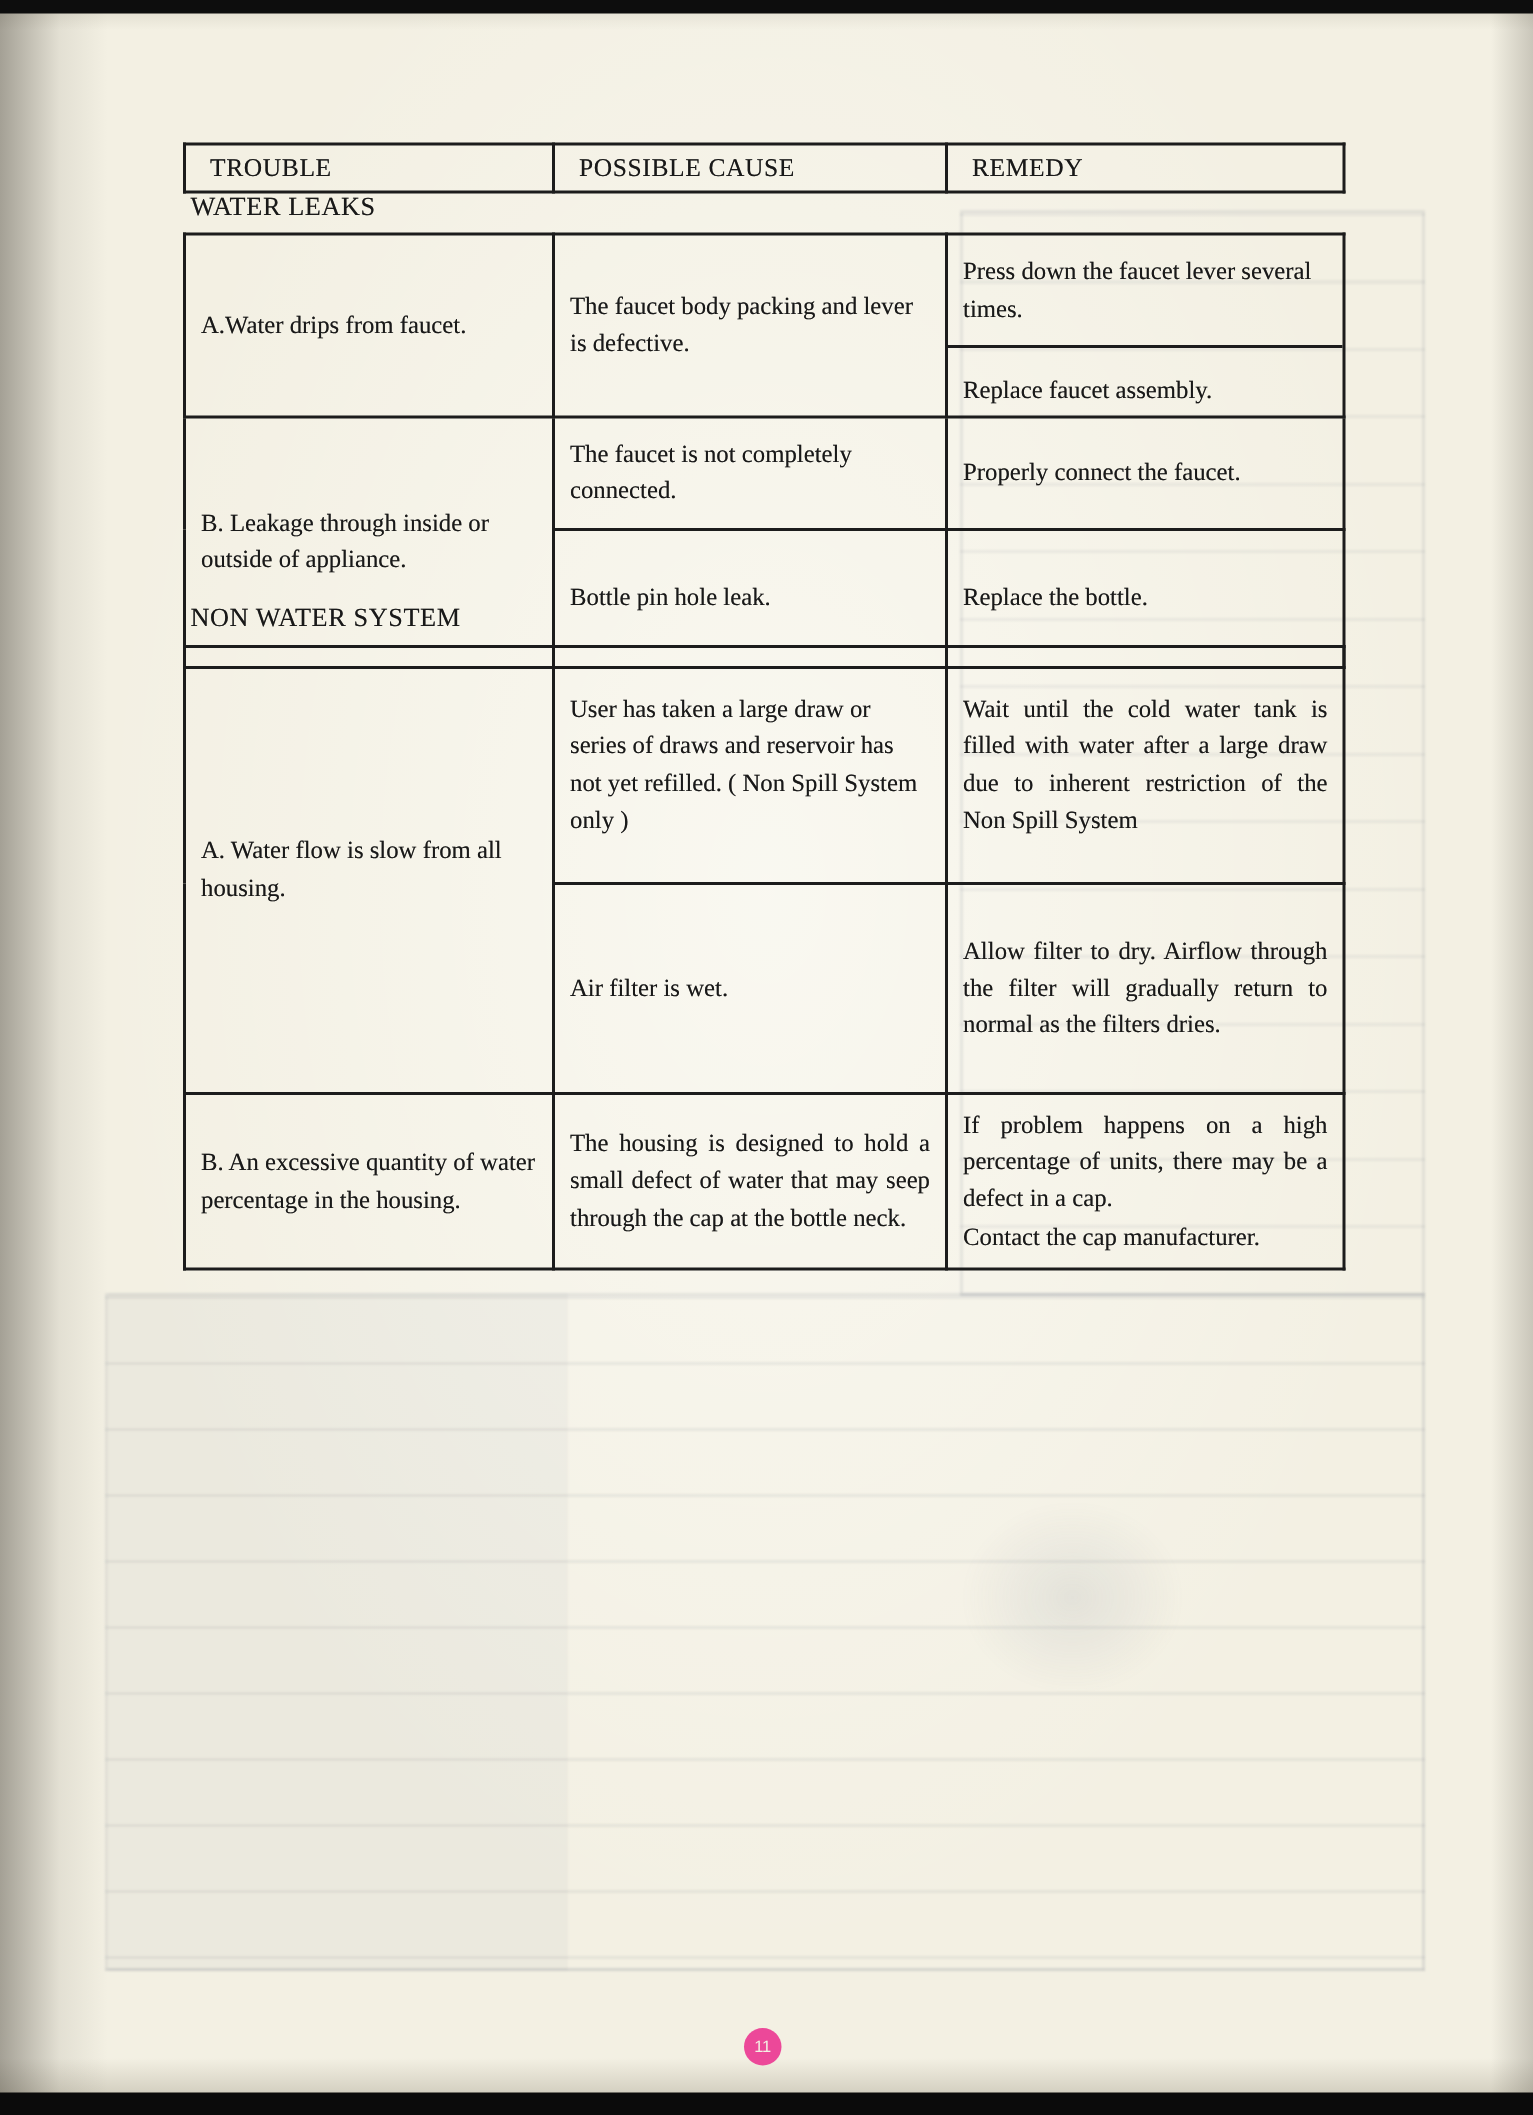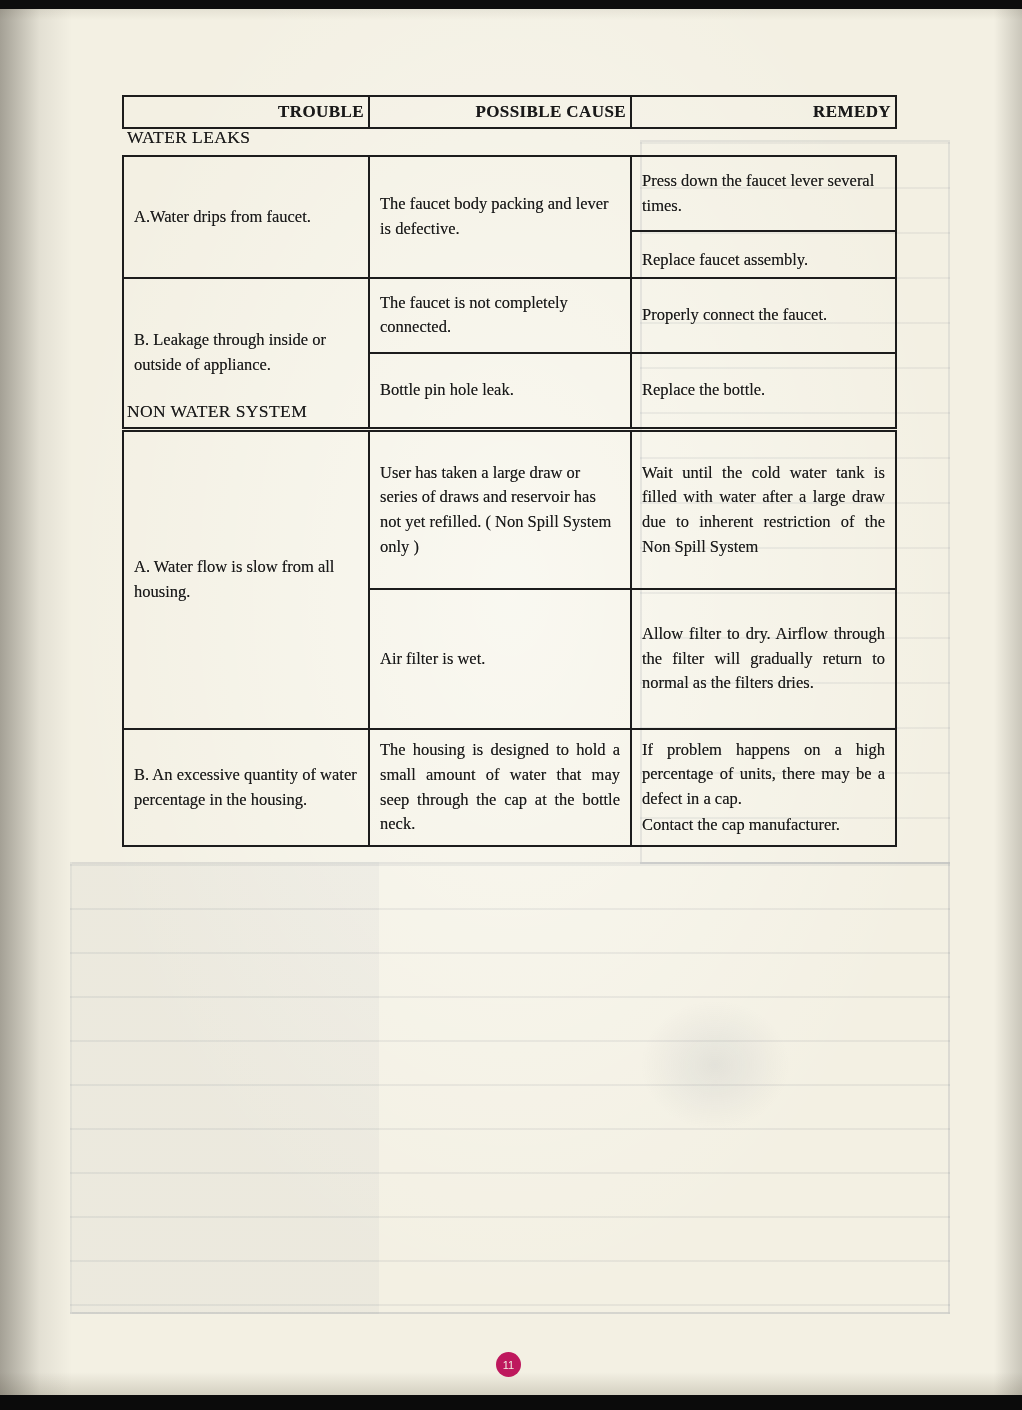--- a/index.html
+++ b/index.html
@@ -35,40 +35,40 @@
     background:radial-gradient(ellipse, rgba(110,118,135,0.12), rgba(0,0,0,0) 70%);}
 
   table.tb{position:absolute;left:122px;border-collapse:collapse;table-layout:fixed;width:773px;}
   .tb col.c1{width:246px}.tb col.c2{width:262px}.tb col.c3{width:265px}
   .tb th,.tb td{
     border:2px solid #1c1c1c;
     font-size:16.5px;line-height:1.5;
     padding:6px 10px;vertical-align:middle;
     text-shadow:0 0 0.4px rgba(20,20,20,0.55);
   }
-  .tb th{font-weight:bold;font-size:17px;text-align:right;padding:2px 4px;letter-spacing:0.4px;}
+  .tb th{font-weight:normal;font-size:17px;text-align:left;padding:2px 16px;letter-spacing:0.4px;}
   #hdr{top:95px;}   #hdr tr{height:28px;}
   #t1{top:155px;}
-  #t1 .rA{height:90px;}  #t1 .rB1{height:75px;}  #t1 .rB2{height:75px;}
+  #t1 .rA{height:90px;}  #t1 .rB1{height:75px;}  #t1 .rB2{height:92px;}
   #t2{top:430px;}
   #t2 .rA1{height:158px;} #t2 .rA2{height:140px;} #t2 .rB{height:117px;}
 
   .split{padding:0 !important;}
   .split .p1{height:57px;border-bottom:2px solid #1c1c1c;padding:8px 10px;display:flex;align-items:center;}
   .split .p2{padding:16px 10px 4px;}
   .just{text-align:justify;}
   .para + .para{margin-top:1px;}
 
   .sect{position:absolute;left:127px;font-weight:normal;font-size:17.5px;letter-spacing:0.4px;
     text-shadow:0 0 0.4px rgba(20,20,20,0.55);}
   #sect1{top:127px;}
   #sect2{top:401px;}
 
   .badge{position:absolute;left:496px;top:1352px;width:25px;height:25px;border-radius:50%;
-    background:#be185d;color:#f3f0e4;display:flex;align-items:center;justify-content:center;
+    background:#ec4899;color:#f3f0e4;display:flex;align-items:center;justify-content:center;
     font-size:11px;font-family:"Liberation Sans",sans-serif;}
 </style>
 </head>
 <body>
 
 <div class="paper"></div>
 <div class="ghost ghost-right"></div>
 <div class="ghost ghost-bottom"></div>
 <div class="ghost ghost-blob"></div>
 
@@ -131,21 +131,21 @@
     <td rowspan="2">A. Water flow is slow from all housing.</td>
     <td>User has taken a large draw or series of draws and reservoir has not yet refilled. ( Non Spill System only )</td>
     <td class="just">Wait until the cold water tank is filled with water after a large draw due to inherent restriction of the Non Spill System</td>
   </tr>
   <tr class="rA2">
     <td>Air filter is wet.</td>
     <td class="just">Allow filter to dry. Airflow through the filter will gradually return to normal as the filters dries.</td>
   </tr>
   <tr class="rB">
     <td>B. An excessive quantity of water percentage in the housing.</td>
-    <td class="just">The housing is designed to hold a small amount of water that may seep through the cap at the bottle neck.</td>
+    <td class="just">The housing is designed to hold a small defect of water that may seep through the cap at the bottle neck.</td>
     <td>
       <div class="para just">If problem happens on a high percentage of units, there may be a defect in a cap.</div>
       <div class="para">Contact the cap manufacturer.</div>
     </td>
   </tr>
 </tbody>
   </table>
 
 <div class="badge">
   <span>11</span>

